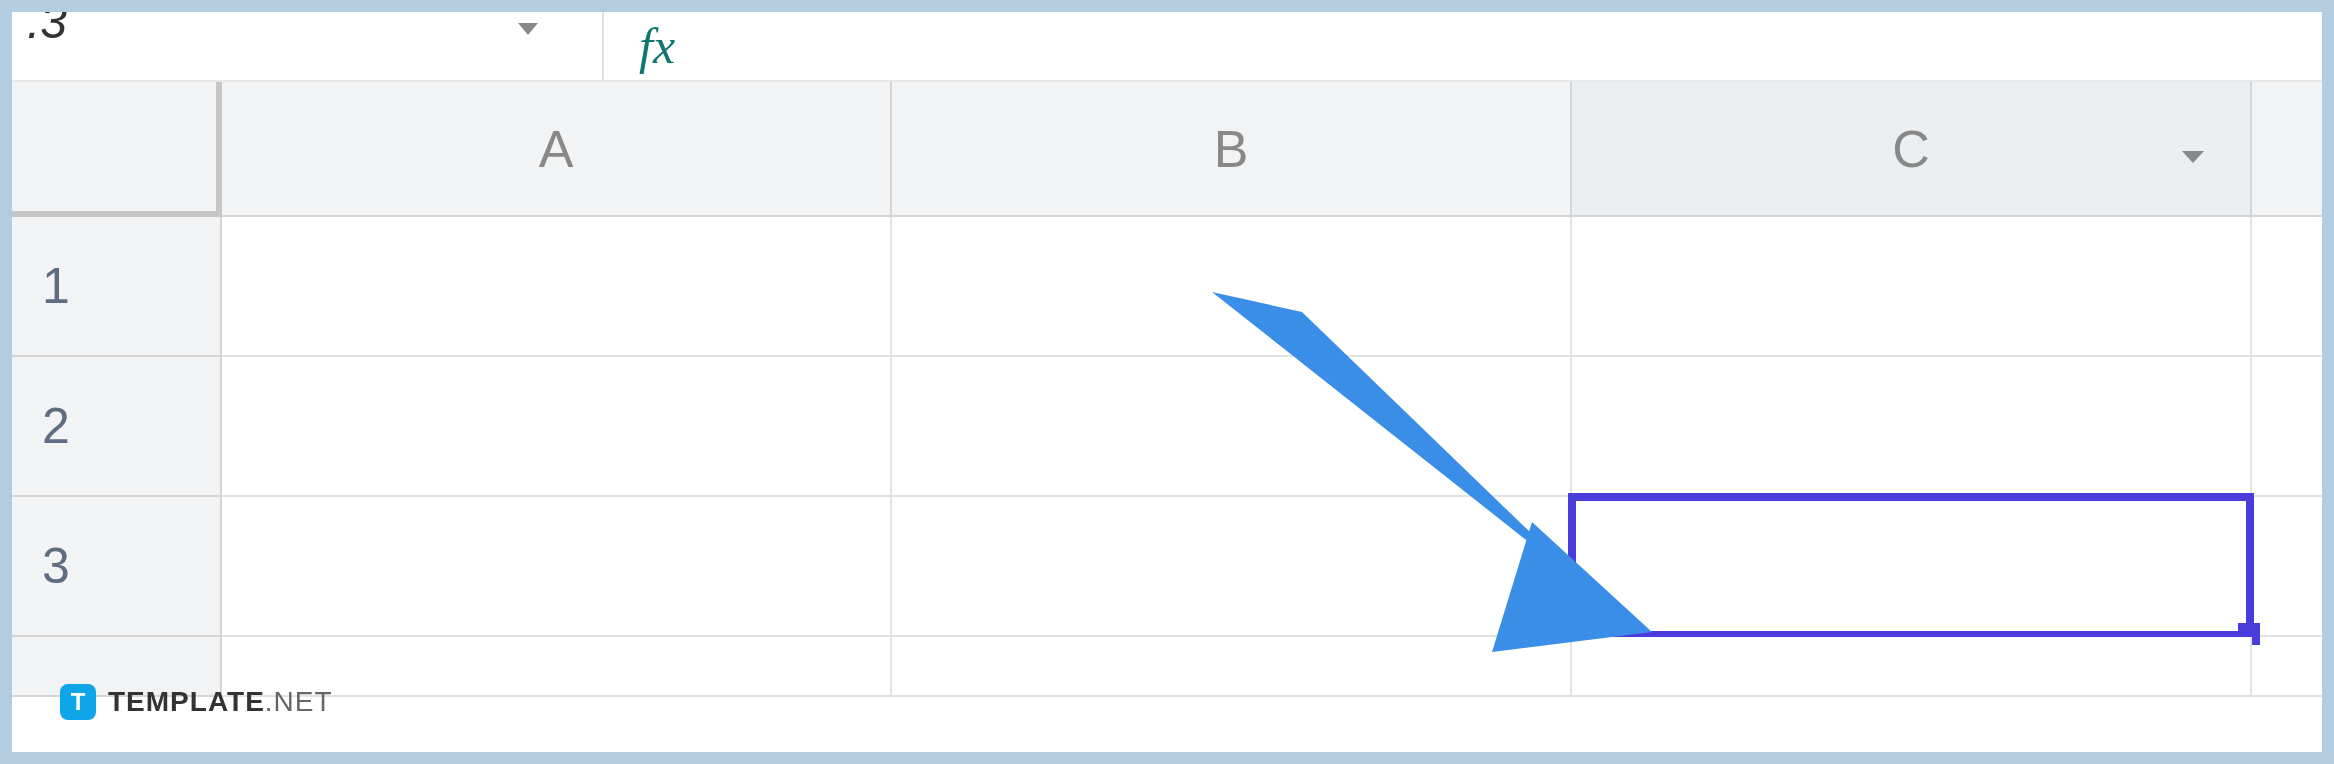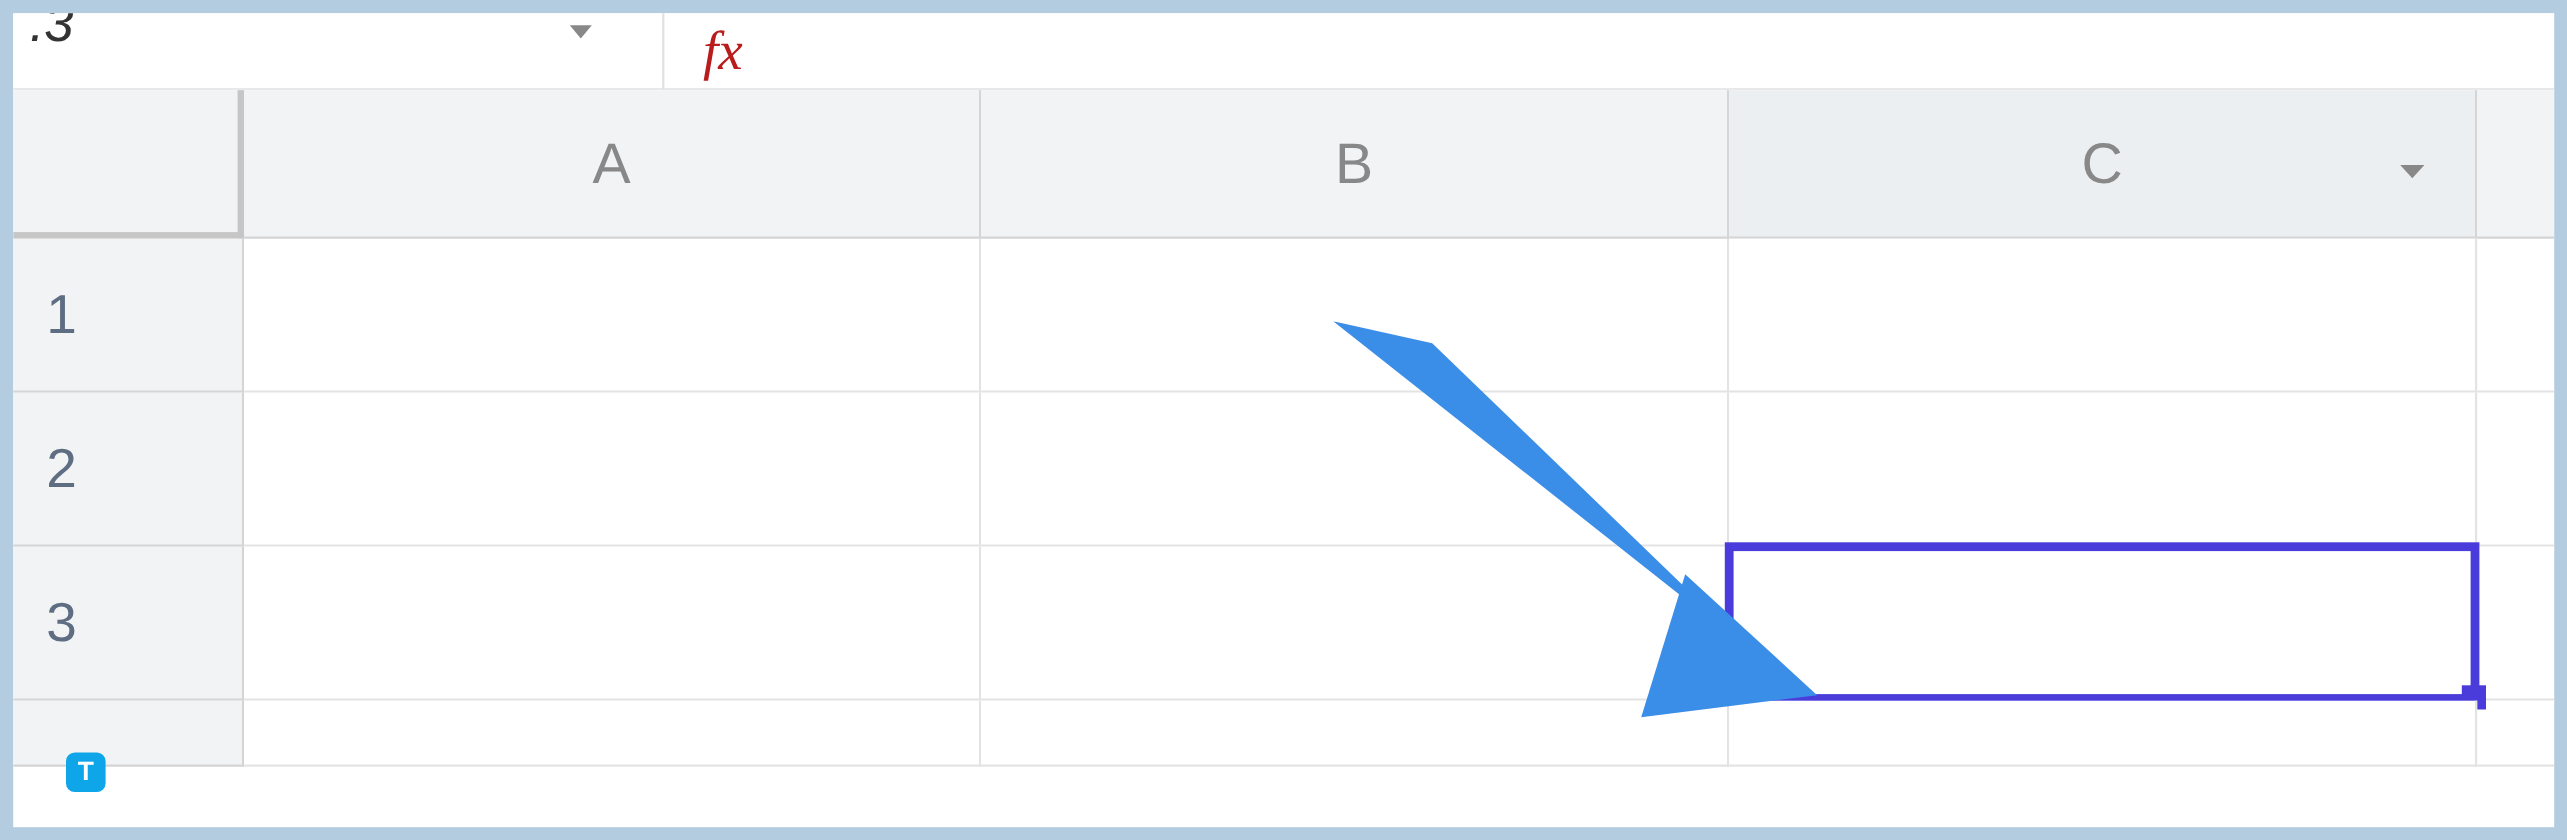--- a/index.html
+++ b/index.html
@@ -55,21 +55,21 @@
       background: #e0e0e0;
     }
     .fx-area {
       display: flex;
       align-items: center;
       padding-left: 35px;
       height: 100%;
     }
     .fx-label {
       font-size: 50px;
-      color: #b91c1c;
+      color: #0f766e;
       font-style: italic;
       font-family: Georgia, serif;
     }
     .sheet {
       display: flex;
       flex-direction: column;
       height: calc(100% - 70px);
     }
     .header-row {
       display: flex;
@@ -263,15 +263,18 @@
     <svg width="480" height="380" viewBox="0 0 480 380">
       <polygon points="20,0 110,20 400,300 20,0" fill="#3b8ee8"></polygon>
       <polygon points="340,230 460,340 300,360" fill="#3b8ee8"></polygon>
     </svg>
   </div>
 
   <div class="watermark">
     <div class="watermark-icon">
       <span>T</span>
     </div>
+    <div class="watermark-text">
+      <span>TEMPLATE</span><span class="net">.NET</span>
+    </div>
   </div>
 
 </div>
 
 </body></html>

